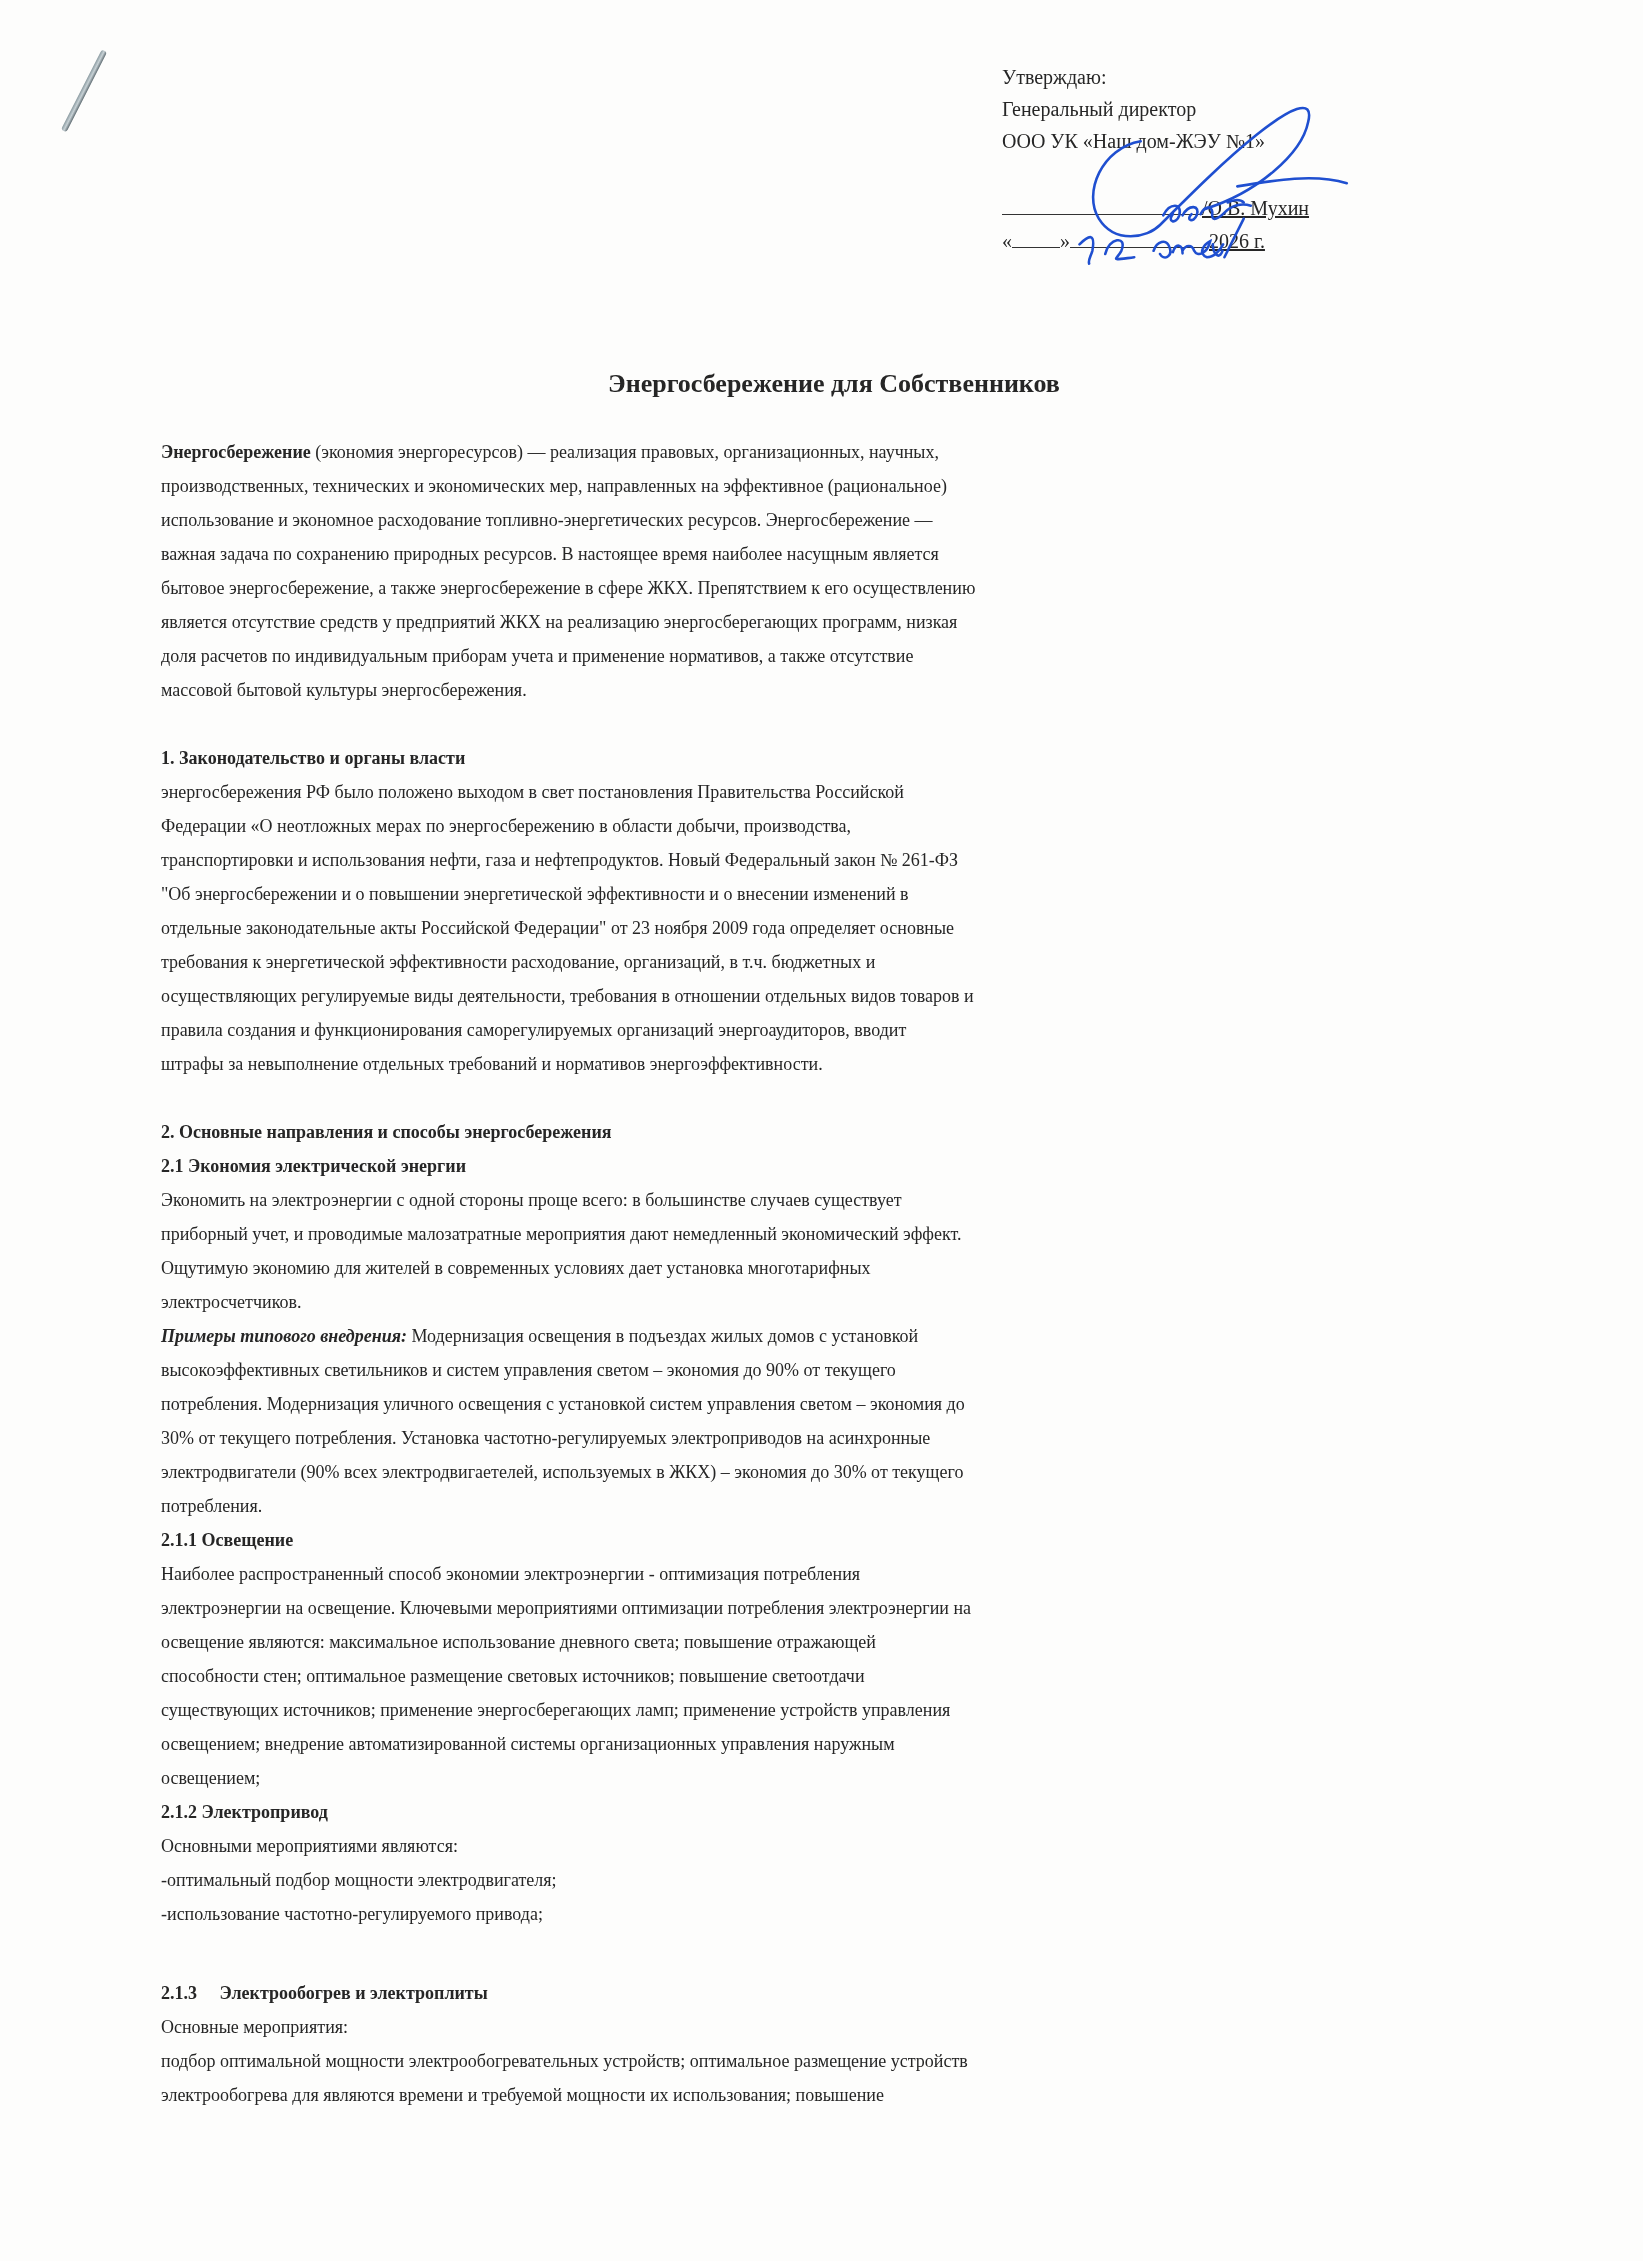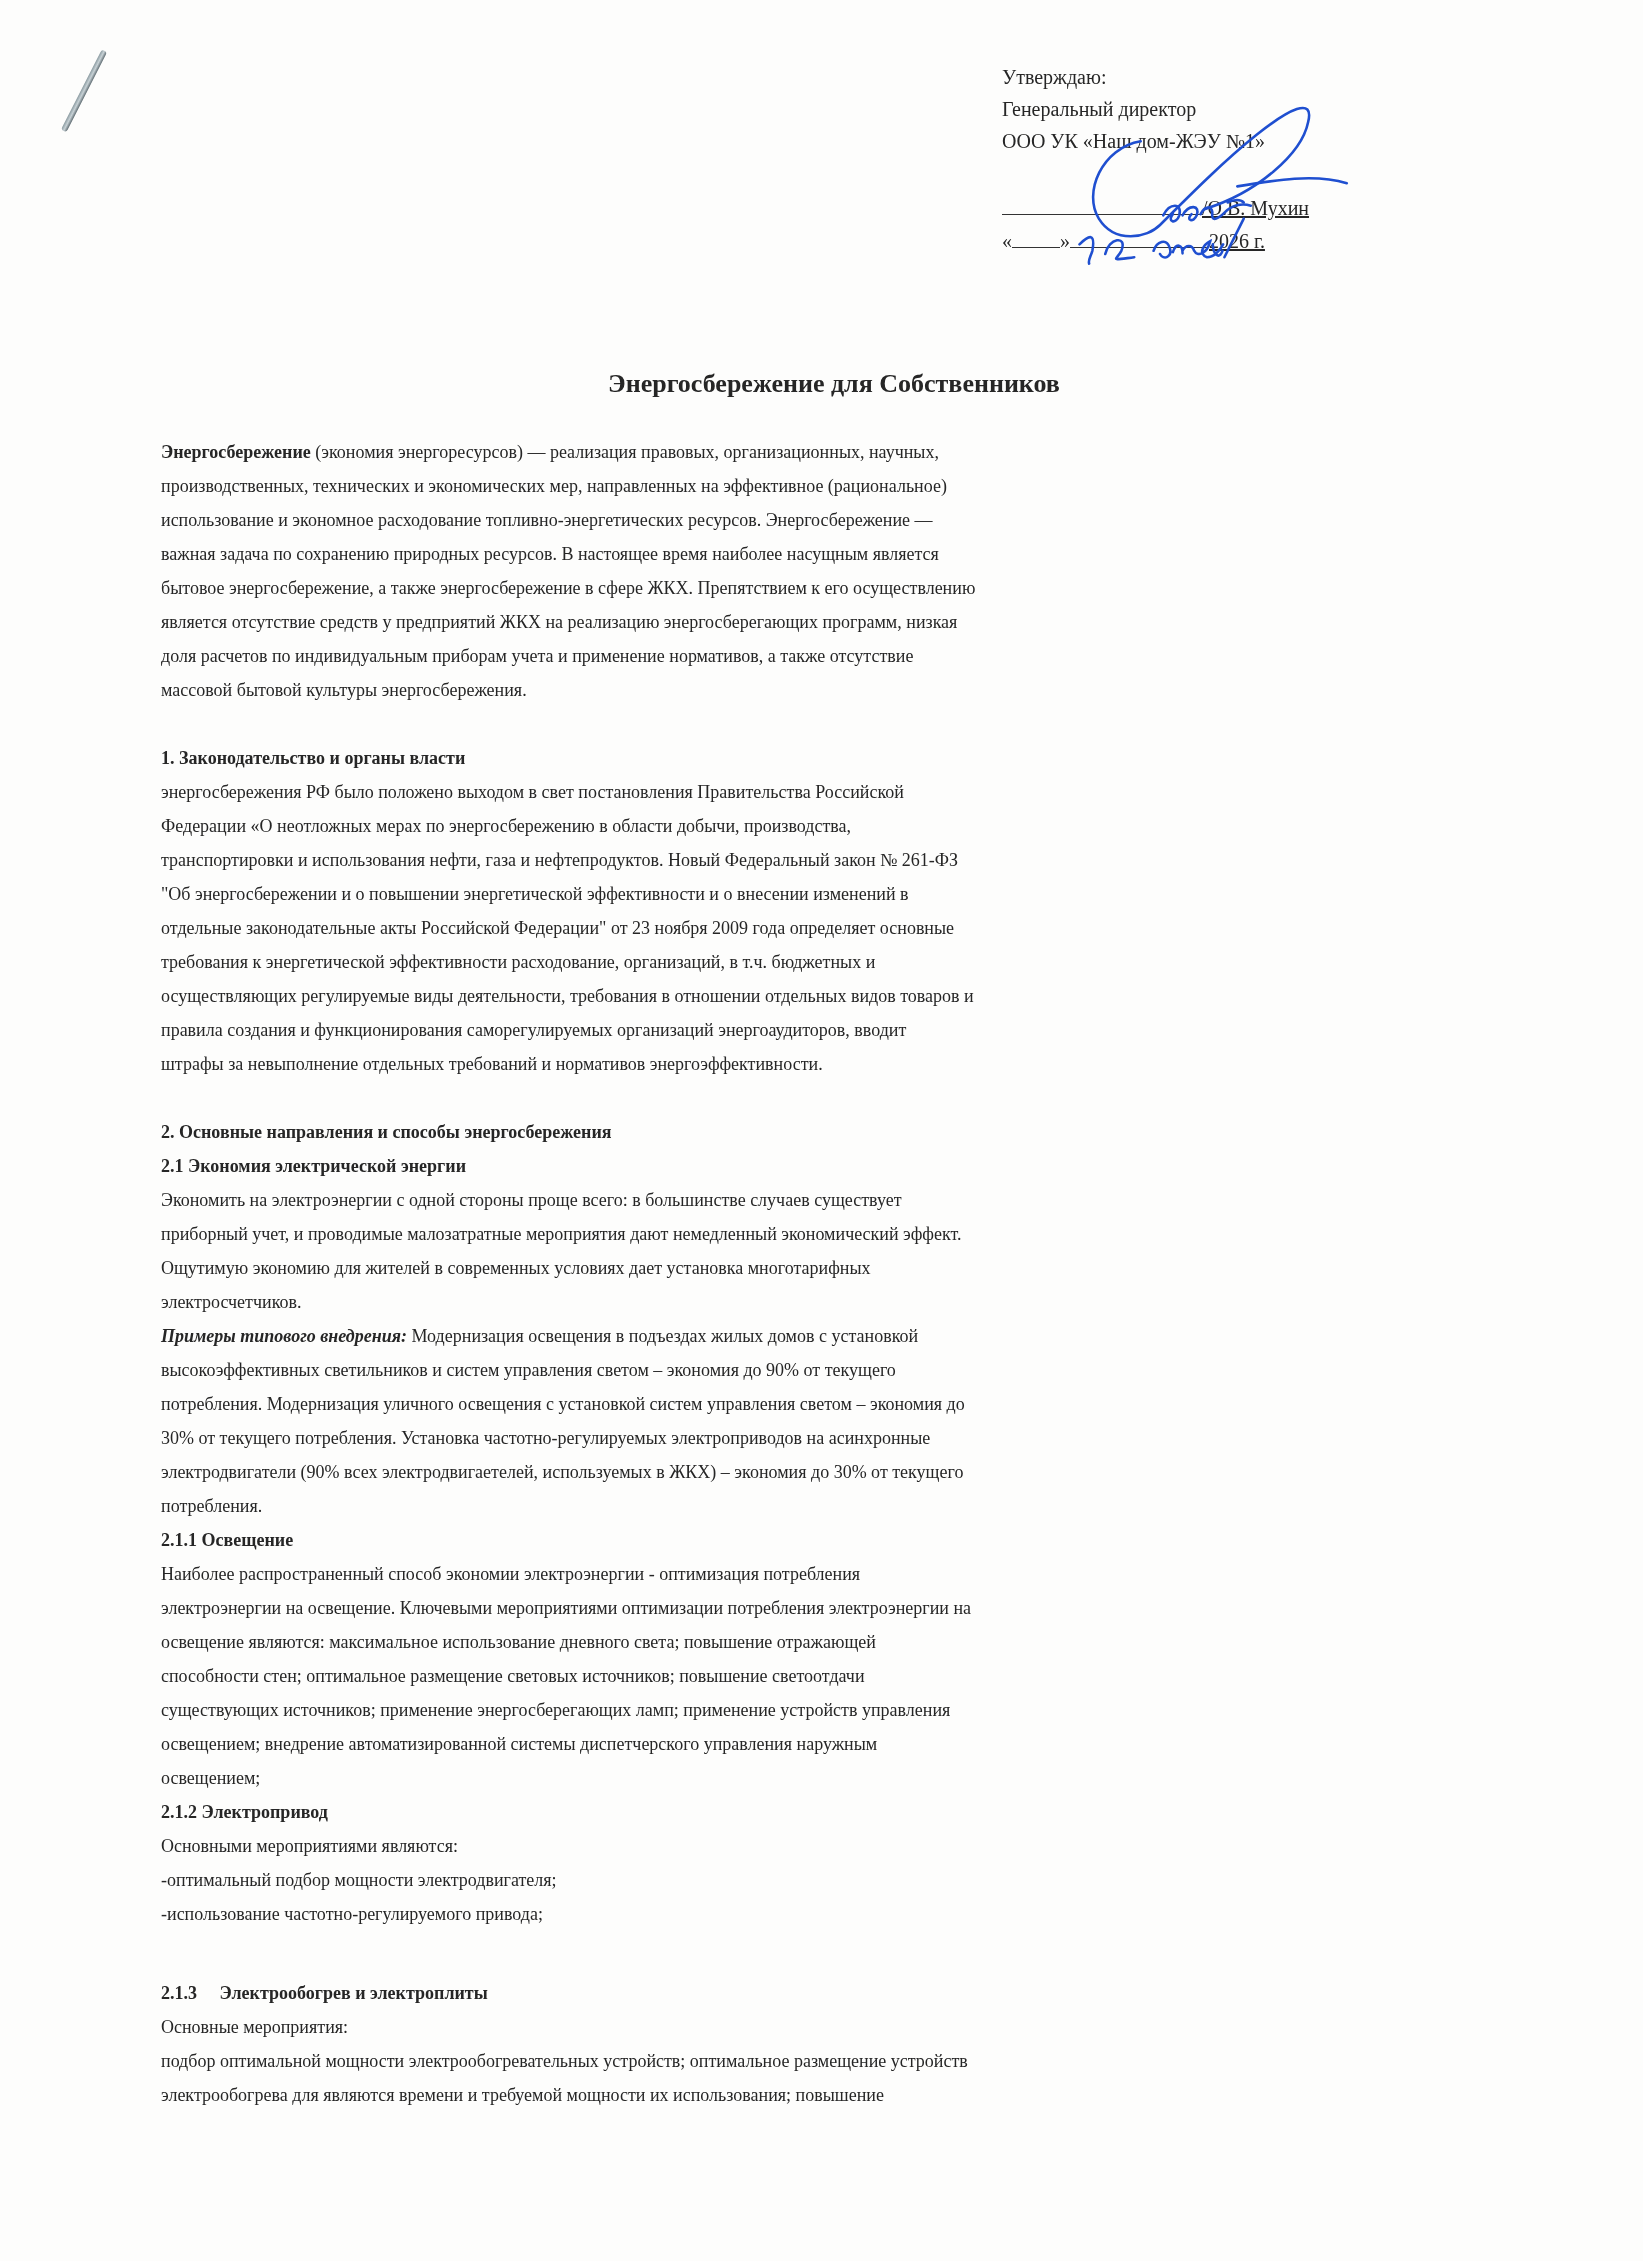--- a/index.html
+++ b/index.html
@@ -94,21 +94,21 @@
   <div class="ln">30% от текущего потребления. Установка частотно-регулируемых электроприводов на асинхронные</div>
   <div class="ln">электродвигатели (90% всех электродвигаетелей, используемых в ЖКХ) – экономия до 30% от текущего</div>
   <div class="ln">потребления.</div>
 
   <div class="ln b">2.1.1 Освещение</div>
   <div class="ln">Наиболее распространенный способ экономии электроэнергии - оптимизация потребления</div>
   <div class="ln">электроэнергии на освещение. Ключевыми мероприятиями оптимизации потребления электроэнергии на</div>
   <div class="ln">освещение являются: максимальное использование дневного света; повышение отражающей</div>
   <div class="ln">способности стен; оптимальное размещение световых источников; повышение светоотдачи</div>
   <div class="ln">существующих источников; применение энергосберегающих ламп; применение устройств управления</div>
-  <div class="ln">освещением; внедрение автоматизированной системы диспетчерского управления наружным</div>
+  <div class="ln">освещением; внедрение автоматизированной системы организационных управления наружным</div>
   <div class="ln">освещением;</div>
 
   <div class="ln b">2.1.2 Электропривод</div>
   <div class="ln">Основными мероприятиями являются:</div>
   <div class="ln">-оптимальный подбор мощности электродвигателя;</div>
   <div class="ln">-использование частотно-регулируемого привода;</div>
   <div class="gap2"></div>
 
   <div class="ln b" style="white-space:pre;">2.1.3     Электрообогрев и электроплиты</div>
   <div class="ln">Основные мероприятия:</div>

